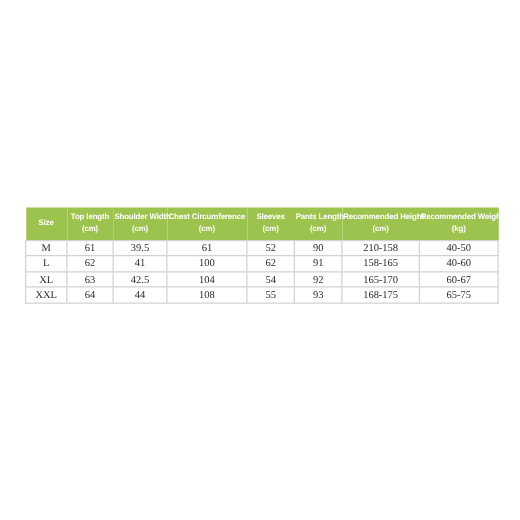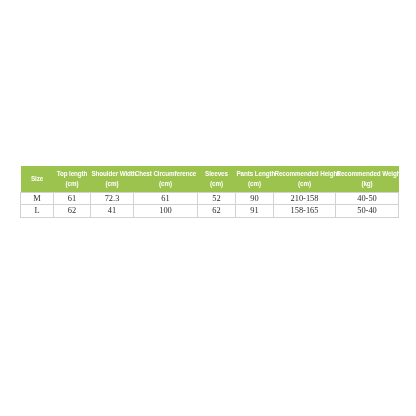--- a/index.html
+++ b/index.html
@@ -133,32 +133,52 @@
           <span class="hdr-name">Recommended Weight</span>
           <span class="hdr-unit">(kg)</span>
         </th>
       </tr>
     </thead>
 
     <tbody>
       <tr>
         <td>M</td>
         <td>61</td>
-        <td>72.3</td>
+        <td>39.5</td>
         <td>61</td>
         <td>52</td>
         <td>90</td>
         <td>210-158</td>
         <td>40-50</td>
       </tr>
       <tr>
         <td>L</td>
         <td>62</td>
         <td>41</td>
         <td>100</td>
         <td>62</td>
         <td>91</td>
         <td>158-165</td>
-        <td>50-40</td>
+        <td>40-60</td>
+      </tr>
+      <tr>
+        <td>XL</td>
+        <td>63</td>
+        <td>42.5</td>
+        <td>104</td>
+        <td>54</td>
+        <td>92</td>
+        <td>165-170</td>
+        <td>60-67</td>
+      </tr>
+      <tr>
+        <td>XXL</td>
+        <td>64</td>
+        <td>44</td>
+        <td>108</td>
+        <td>55</td>
+        <td>93</td>
+        <td>168-175</td>
+        <td>65-75</td>
       </tr>
     </tbody>
   </table>
 </div>
 
 </body></html>

